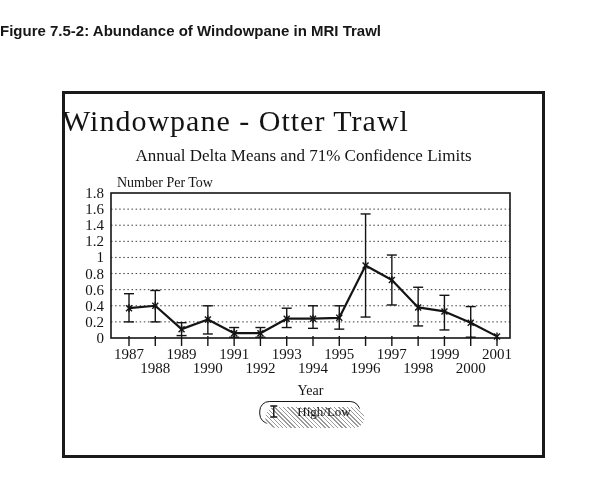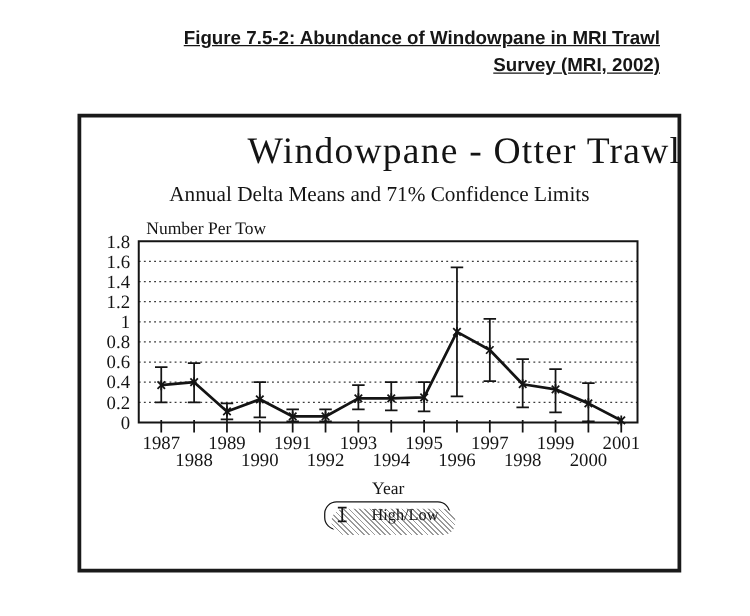--- a/index.html
+++ b/index.html
@@ -4,31 +4,31 @@
 <style>
   html,body{margin:0;padding:0;}
   body{
     width:600px;height:493px;position:relative;
     background:#ffffff;color:#141414;
     font-family:"Liberation Serif","DejaVu Serif",serif;
     overflow:hidden;
   }
   .caption{
     position:absolute;left:0;top:20px;width:528px;
-    text-align:right;
+    text-align:left;
     font-family:"Liberation Sans","DejaVu Sans",sans-serif;
-    font-weight:bold;font-size:15px;line-height:22px;color:#161616;text-decoration:underline;
+    font-weight:bold;font-size:15px;line-height:22px;color:#161616;
   }
   .frame{
     position:absolute;left:62px;top:91px;width:477px;height:361px;
     border:3px solid #1a1a1a;background:#ffffff;
   }
   .chart-title{
     position:absolute;left:62px;top:104px;width:483px;
-    text-align:right;font-size:30px;letter-spacing:1px;color:#141414;
+    text-align:left;font-size:30px;letter-spacing:1px;color:#141414;
   }
   .chart-subtitle{
     position:absolute;left:62px;top:146px;width:483px;
     text-align:center;font-size:17px;color:#141414;
   }
   svg.plot{position:absolute;left:62px;top:170px;}
   svg.plot text{fill:#141414;font-family:"Liberation Serif","DejaVu Serif",serif;}
   .legend{
     position:absolute;left:310px;top:401px;transform:translateX(-50%);
     background:#ffffff;border:1.6px solid #141414;border-radius:10px;
@@ -42,21 +42,20 @@
     background:repeating-linear-gradient(45deg,#9a9a9a 0 1px,#ffffff 1px 3px);
   }
   .legend-item{display:flex;align-items:flex-start;gap:19px;}
   .legend svg{display:block;}
 </style>
 </head>
 <body>
 
 <div class="caption">
   <div>Figure 7.5-2:  Abundance of Windowpane in MRI Trawl</div>
-  <div>Survey (MRI, 2002)</div>
 </div>
 
 <div class="frame"></div>
 
 <div class="chart-title">Windowpane - Otter Trawl</div>
 <div class="chart-subtitle">Annual Delta Means and 71% Confidence Limits</div>
 
 <svg class="plot" id="plot" width="483" height="228" viewBox="0 0 483 228">
     <g>
       <line x1="49" y1="151.88888888888889" x2="448" y2="151.88888888888889" stroke="#3c3c3c" stroke-width="1" stroke-dasharray="1.5 2.6"></line>

